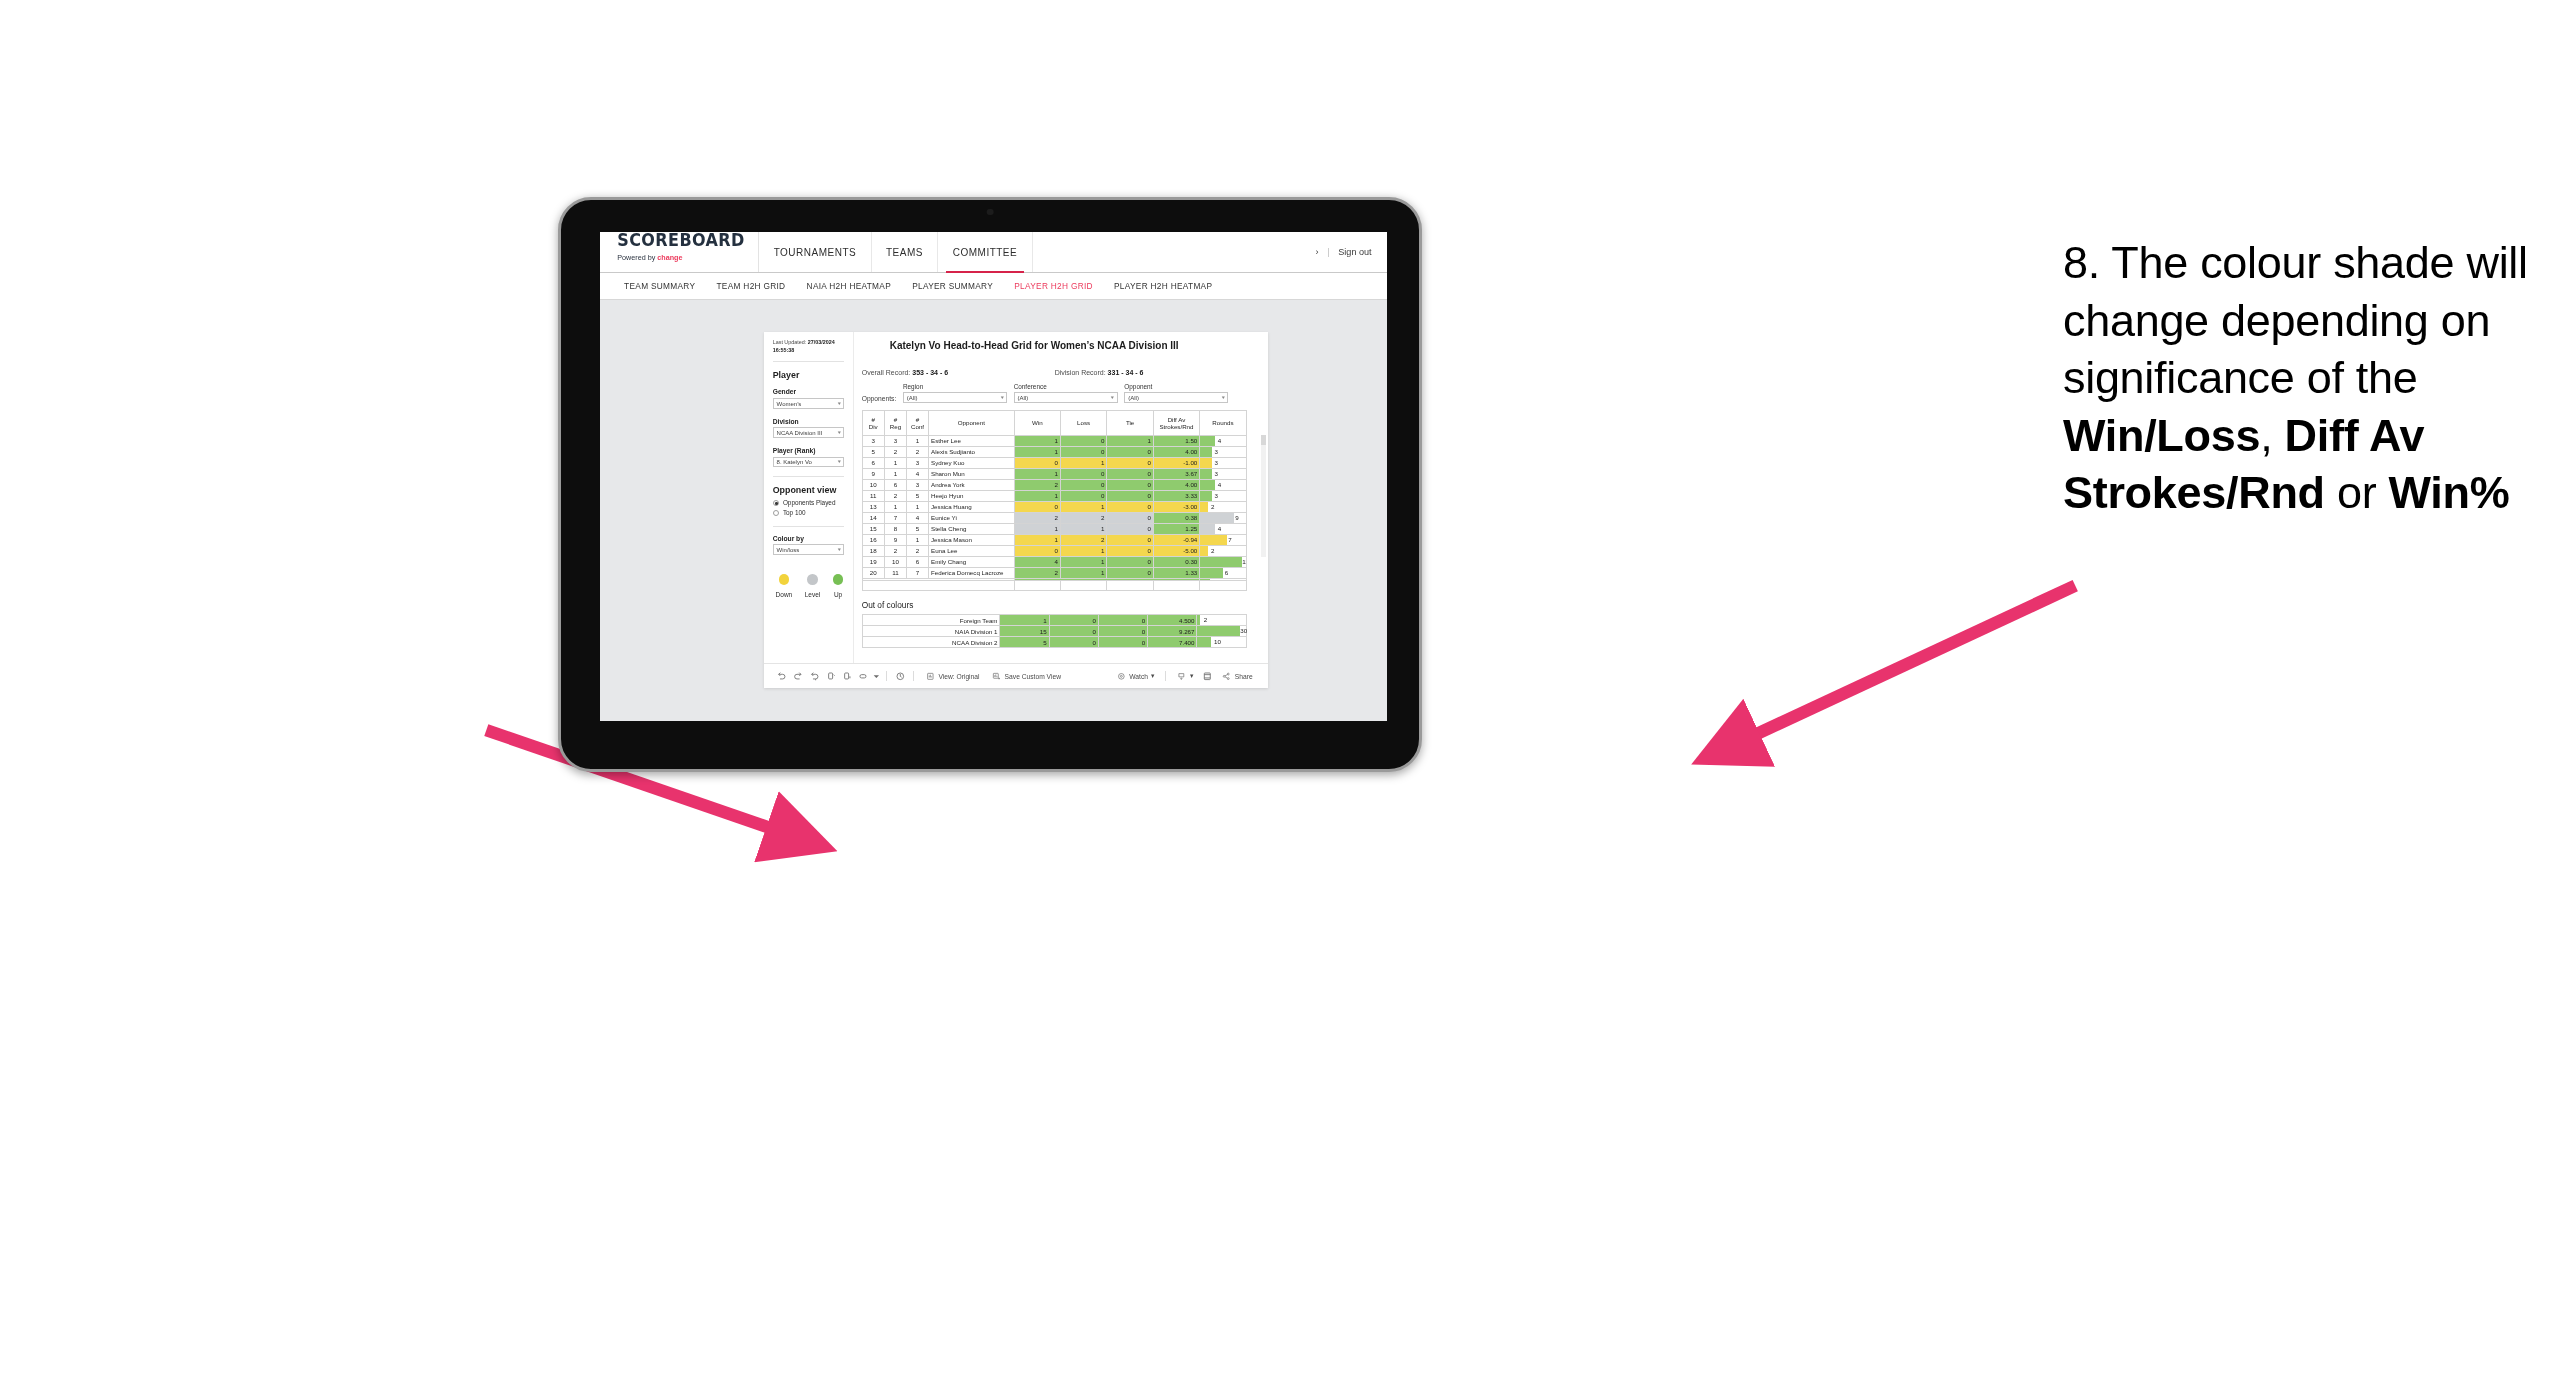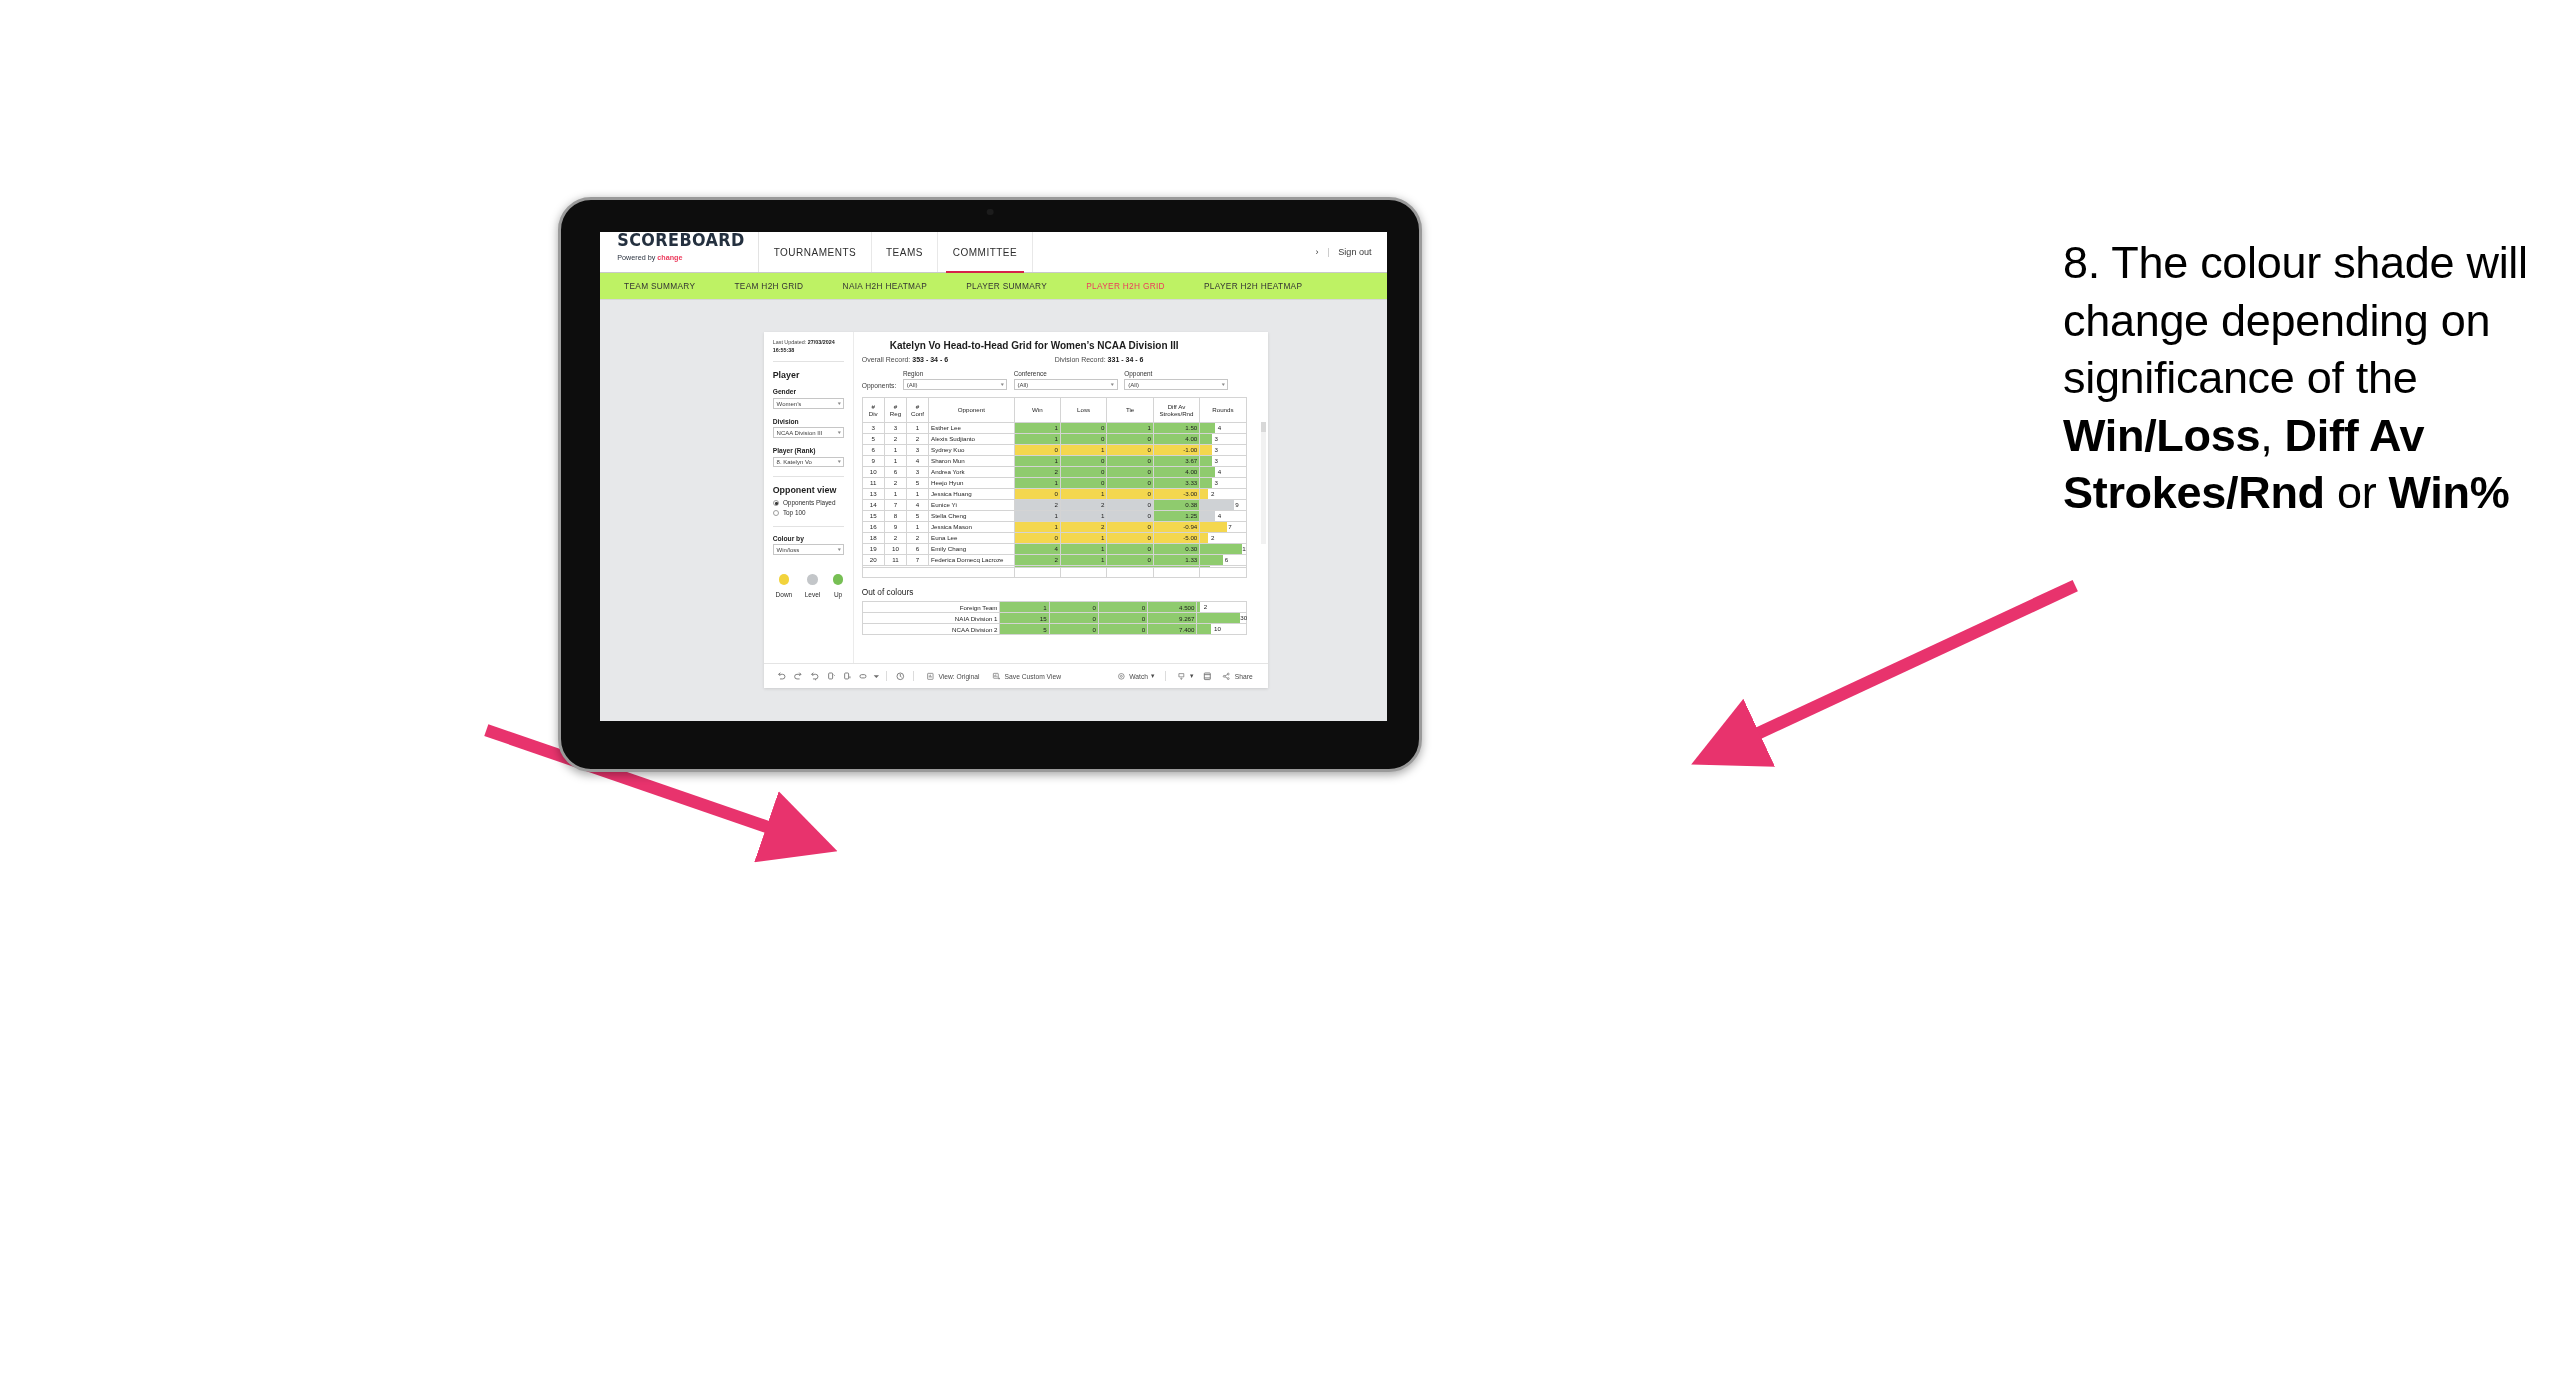--- a/index.html
+++ b/index.html
@@ -82,22 +82,22 @@
     height:2.4px; background:#d6234a;
   }
   .topbar-right {
     margin-left:auto; display:flex; align-items:center; gap:8.7px;
     padding-right:15.4px; font-size:9.1px; color:#3a3a3a;
   }
   .topbar-right .sep { color:#bdbdbd; }
 
   
   .app-subnav {
-    height: 27px; background:#bef264;
-    display:flex; align-items:center; gap:18px;
+    height: 27px; background:#ffffff;
+    display:flex; align-items:center; gap:0;
     border-bottom:1px solid #d7d7d7; padding-left: 13.5px;
   }
   .subnav-item {
     font-size:8.3px; letter-spacing:0.3px; color:#333;
     padding: 0 10.6px; white-space:nowrap;
   }
   .subnav-item.active { color:#ec3a5c; }
 
   
   .canvas { position:relative; height: calc(100% - 68px); background:#e7e8ea; }
@@ -144,21 +144,21 @@
   .legend { display:flex; gap:12.5px; margin-top:19px; padding-left:2.9px; }
   .legend-col { display:flex; flex-direction:column; align-items:center; gap:6.7px; }
   .dot { width:10.6px; height:10.6px; border-radius:50%; }
   .dot.down { background:#f2d33c; }
   .dot.level { background:#c3c6c9; }
   .dot.up { background:#77bf54; }
   .legend-label { font-size:6.5px; color:#2a2a2a; }
 
   
   .main { flex:1; padding: 7.7px 9.6px 0 7.7px; overflow:hidden; position:relative; }
-  .main-title { font-size:10px; font-weight:600; color:#1c1c1c; margin-bottom:5px;padding-left:28px; }
+  .main-title { font-size:10px; font-weight:600; color:#1c1c1c; margin-bottom:18px;padding-left:28px; }
   .records { display:flex; font-size:7px; color:#4a4a4a; margin-bottom:7.7px; }
   .records .rec1 { width:193px; }
   .records b { color:#191919; font-weight:700; }
 
   .opp-filters { display:flex; align-items:flex-end; gap:6.7px; margin-bottom:6.7px; }
   .opp-lab { font-size:6.7px; color:#3c3c3c; padding-bottom:1px; }
   .opp-fld { display:flex; flex-direction:column; width:104px; }
   .opp-fld .fl { font-size:6.4px; color:#333; margin-bottom:1.9px; }
 
   

